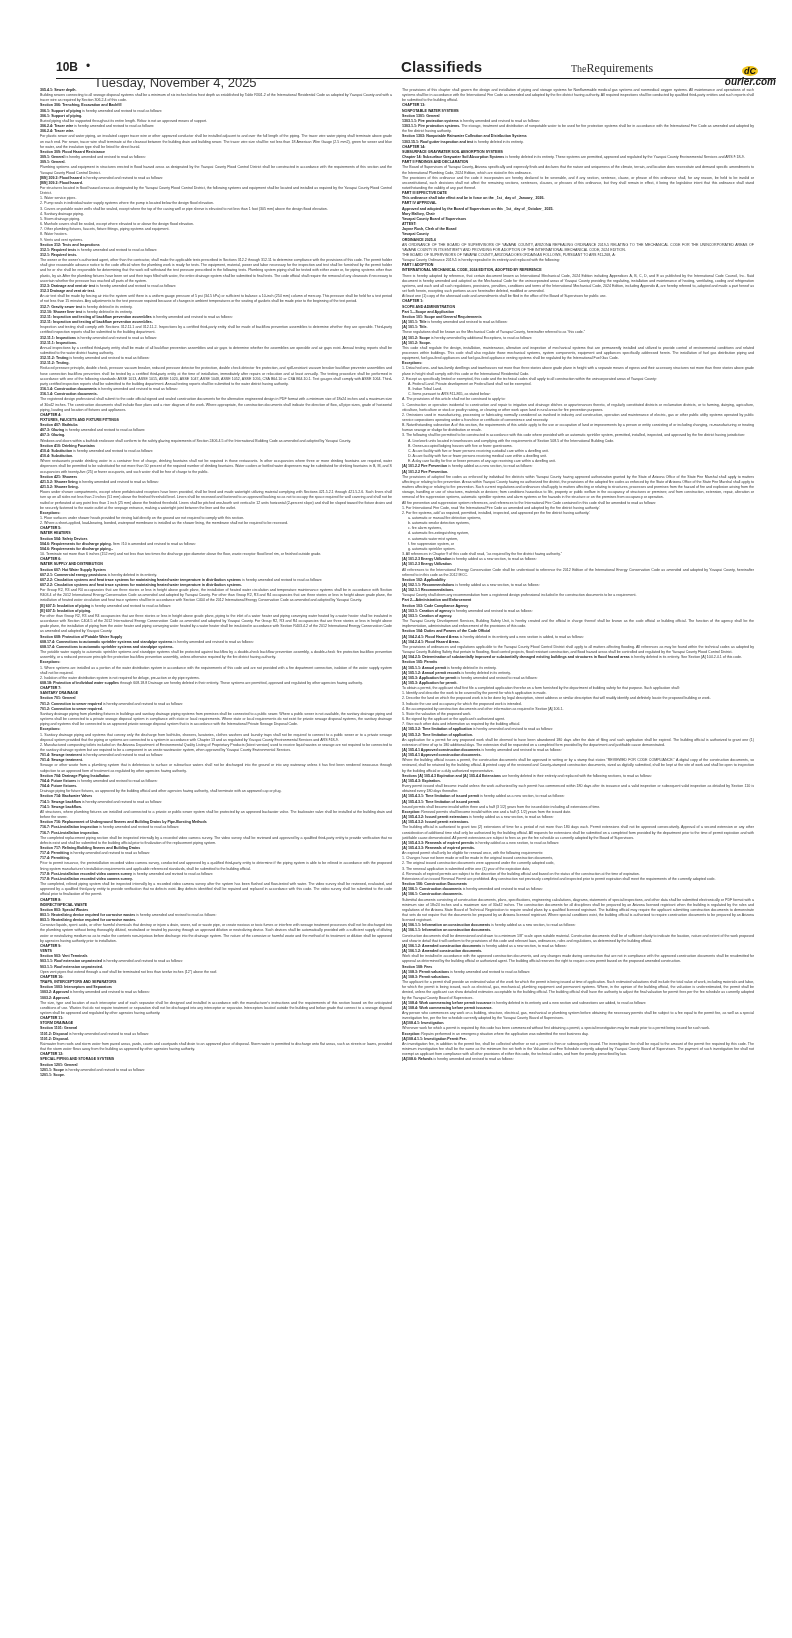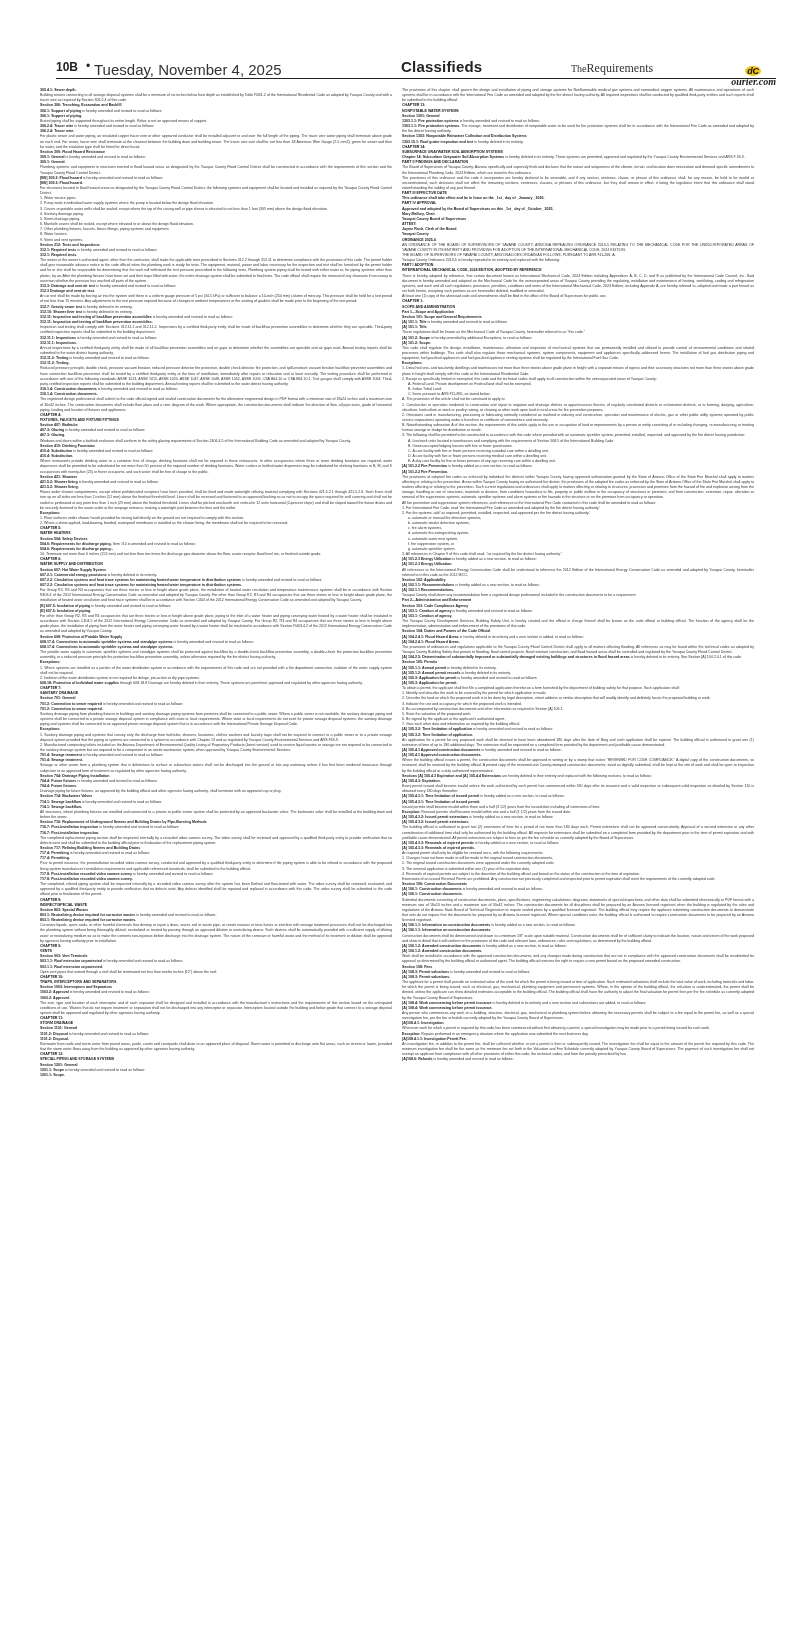--- a/index.html
+++ b/index.html
@@ -2,28 +2,28 @@
 <html><head>
 <meta charset="utf-8">
 <style>
   html, body { margin:0; padding:0; background:#fff; }
   body { width:792px; height:1638px; position:relative; overflow:hidden;
          font-family:"Liberation Sans", sans-serif; color:#222; }
   .masthead { position:absolute; left:40px; top:58px; width:720px; height:20px;
               border-bottom:1.5px solid #222;margin-left:16px; }
   .masthead .page { position:absolute; left:0; top:2px; font-weight:bold; font-size:12px; }
   .masthead .dot { position:absolute; left:30px; top:1px; font-size:12px; }
-  .masthead .date { position:absolute; left:38px; top:3px; font-size:15px; color:#333; }
+  .masthead .date { position:absolute; left:38px; top:17px; font-size:13px; color:#333; }
   .masthead .section { position:absolute; left:345px; top:0px; font-weight:bold; font-size:15px; letter-spacing:0.2px;text-align:right; }
   .masthead .paper { position:absolute; left:515px; top:3px; font-family:"Liberation Serif", serif; font-size:12px; color:#333; }
   .masthead .paper small { font-size:10px; }
   .masthead .logo { position:absolute; right:0; top:8px; height:16px; display:flex; align-items:center;flex-direction:column; }
   .logo .badge { width:16px; height:16px; border-radius:50%; background:#f0c419; color:#111;
                  font-weight:bold; font-size:9px; display:flex; align-items:center; justify-content:center; font-style:italic; }
-  .logo .txt { font-size:10px; font-style:italic; font-weight:bold; color:#222; margin-left:1px;font-family:Liberation Serif, serif; }
+  .logo .txt { font-size:10px; font-style:italic; font-weight:bold; color:#222; margin-left:1px; }
   .col { position:absolute; top:88px; width:352px; font-size:3.6px; line-height:5.15px; color:#333; }
   .col.left { left:40px; }
   .col.right { left:402px; }
   .col p { margin:0; text-align:justify; }
   .col .h { font-weight:bold; color:#222; }
   .col .bh { font-weight:bold; color:#222; }
   .col .ind { padding-left:6px; }
 </style>
 </head>
 <body>

